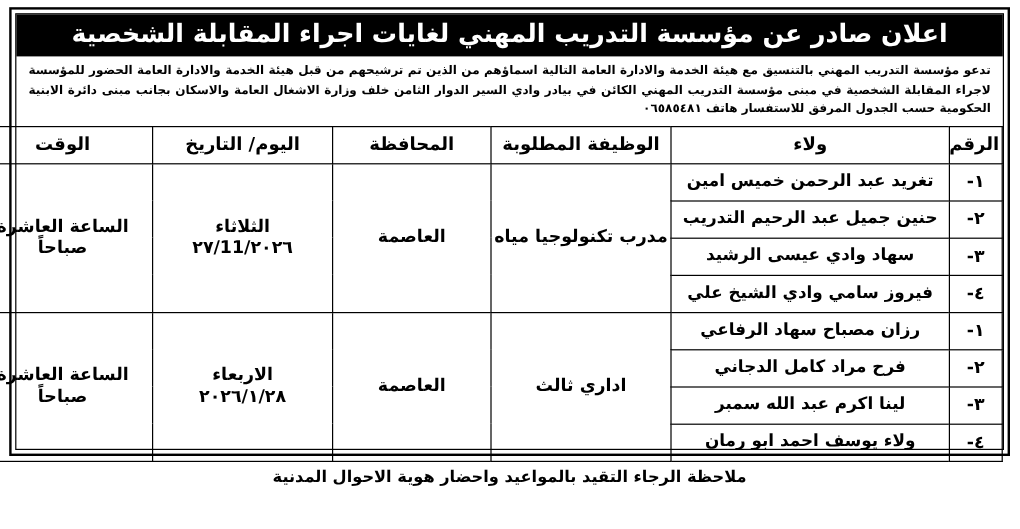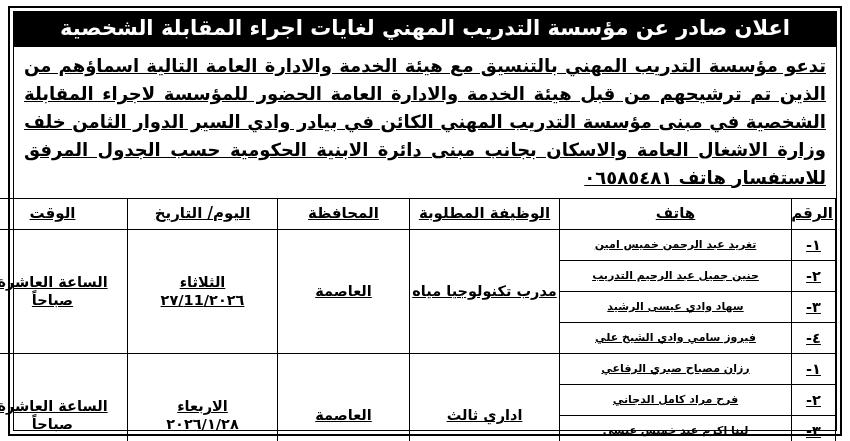--- a/index.html
+++ b/index.html
@@ -18,23 +18,22 @@
     height: 441px;
     box-sizing: border-box;
     padding: 6px 8px 4px 8px;
     background: #fff;
     position: relative;
   }
   .outer-frame {
     border: 2px solid #000;
     box-sizing: border-box;
     width: 834px;
-    height: 430px;
+    height: 374px;
     padding: 3px;
-    text-decoration: underline;
   }
   .inner-frame {
     border: 1px solid #000;
     box-sizing: border-box;
     width: 100%;
     height: 100%;
     padding: 0;
     display: flex;
     flex-direction: column;
   }
@@ -43,21 +42,21 @@
     color: #fff;
     text-align: center;
     font-weight: bold;
     font-size: 21px;
     letter-spacing: 0px;
     padding: 4px 0 6px 0;
     line-height: 1.2;
     font-family: "DejaVu Sans", sans-serif;
   }
   .intro {
-    font-size: 18px;
+    font-size: 10px;
     line-height: 1.55;
     text-align: justify;
     text-align-last: right;
     padding: 5px 10px 4px 10px;
     font-weight: bold;
     color: #000;
     direction: rtl;
   }
   .intro p {
     margin: 0;
@@ -78,21 +77,21 @@
     color: #000;
     padding: 2px 2px;
     line-height: 1.25;
   }
   table.main th {
     font-size: 15px;
     height: 26px;
   }
   table.main td.name-cell {
     height: 26px;
-    font-size: 11px;
+    font-size: 14px;
   }
   td.num-cell {
     width: 42px;
     font-size: 15px;
   }
   col.c-num { width: 44px; }
   col.c-name { width: 232px; }
   col.c-job { width: 150px; }
   col.c-gov { width: 132px; }
   col.c-date { width: 150px; }
@@ -127,21 +126,21 @@
           <col class="c-num">
           <col class="c-name">
           <col class="c-job">
           <col class="c-gov">
           <col class="c-date">
           <col class="c-time">
         </colgroup>
         <thead>
           <tr>
             <th>الرقم</th>
-            <th>هاتف</th>
+            <th>ولاء</th>
             <th>الوظيفة المطلوبة</th>
             <th>المحافظة</th>
             <th>اليوم/ التاريخ</th>
             <th>الوقت</th>
           </tr>
         </thead>
         <tbody>
 
           <tr>
             <td class="num-cell">١-</td>
@@ -162,36 +161,36 @@
             <td class="num-cell">٣-</td>
             <td class="name-cell">سهاد وادي عيسى الرشيد</td>
           </tr>
           <tr>
             <td class="num-cell">٤-</td>
             <td class="name-cell">فيروز سامي وادي الشيخ علي</td>
           </tr>
 
           <tr>
             <td class="num-cell">١-</td>
-            <td class="name-cell">رزان مصباح صبري الرفاعي</td>
+            <td class="name-cell">رزان مصباح سهاد الرفاعي</td>
             <td rowspan="4">اداري ثالث</td>
             <td rowspan="4">العاصمة</td>
             <td rowspan="4" class="multi-line">
               <div>الاربعاء</div>
               <div>٢٠٢٦/١/٢٨</div>
             </td>
             <td rowspan="4" class="multi-line">الساعة العاشرة صباحاً</td>
           </tr>
           <tr>
             <td class="num-cell">٢-</td>
             <td class="name-cell">فرح مراد كامل الدجاني</td>
           </tr>
           <tr>
             <td class="num-cell">٣-</td>
-            <td class="name-cell">لينا اكرم عبد خميس عيسى</td>
+            <td class="name-cell">لينا اكرم عبد الله سمبر</td>
           </tr>
           <tr>
             <td class="num-cell">٤-</td>
             <td class="name-cell">ولاء يوسف احمد ابو رمان</td>
           </tr>
         </tbody>
       </table>
 
       <div class="note">ملاحظة الرجاء التقيد بالمواعيد واحضار هوية الاحوال المدنية</div>
       <div class="spacer"></div>

